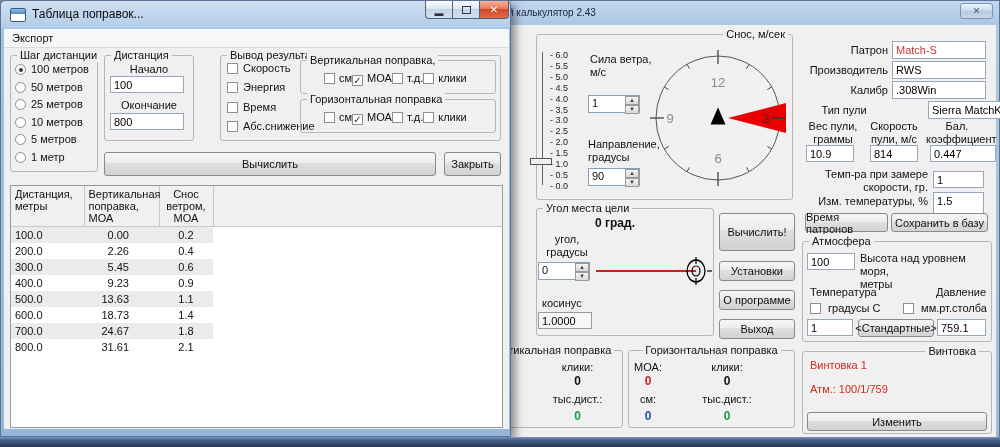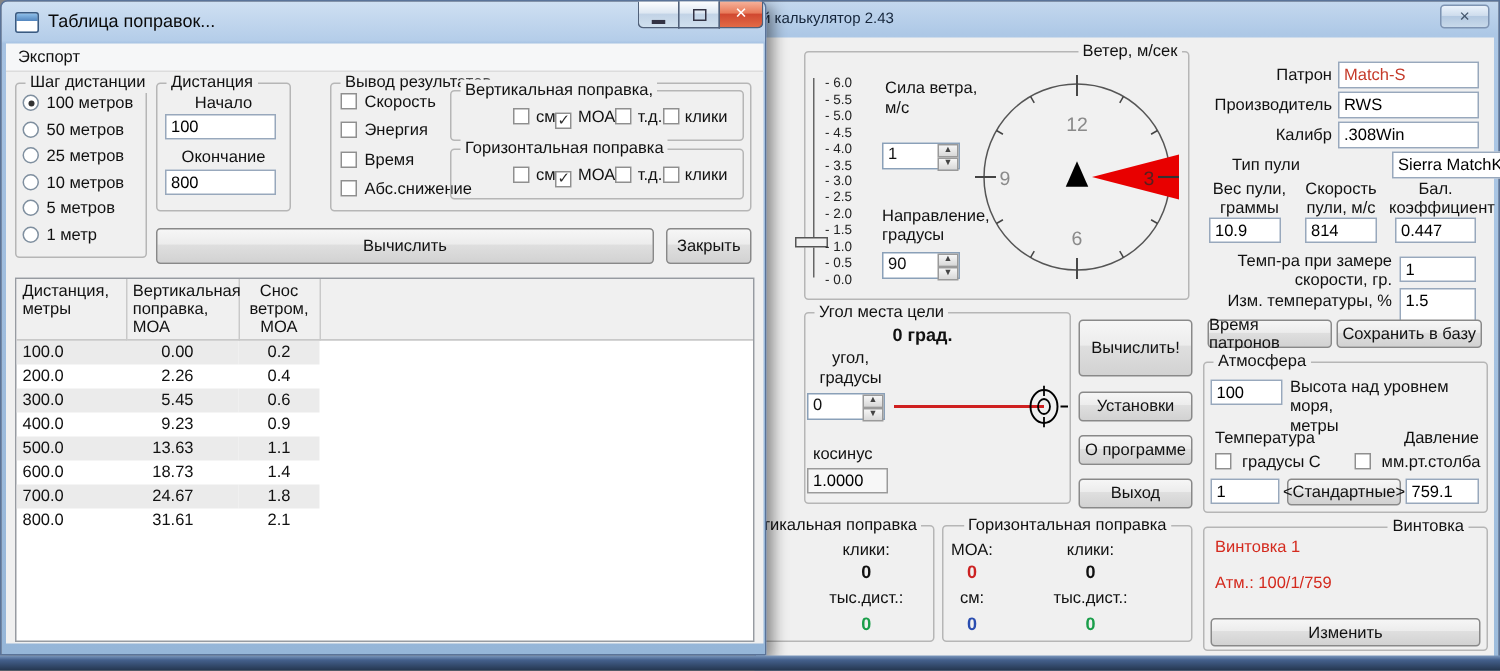--- a/index.html
+++ b/index.html
@@ -17,21 +17,21 @@
     background:linear-gradient(#f6f6f6,#ececec 45%,#dfdfdf 46%,#d2d2d2);
     border:1px solid #898989; border-radius:3px; font-size:11px; color:#111; cursor:default; }
   .chk2 { display:inline-block; width:11px; height:11px; background:#fff; border:1px solid #8f8f8f;
     font-size:10px; line-height:9px; text-align:center; color:#2a2a2a; vertical-align:-2px; }
   .radio { display:inline-block; width:11px; height:11px; border:1px solid #7f8f9f; border-radius:50%;
     background:#fff; position:relative; vertical-align:-2px; }
   .radio.sel::after { content:""; position:absolute; left:3px; top:3px; width:4px; height:4px;
     border-radius:50%; background:#333; }
   .rrow { height:17.5px; } .rrow .rlbl { margin-left:5px; }
   .crow { height:19.3px; } .crow .rlbl { margin-left:5px; }
-  .hrow { position:absolute; left:23px; right:10px; display:flex; justify-content:flex-end; }
+  .hrow { position:absolute; left:23px; right:10px; display:flex; justify-content:flex-start; }
   .hitem span:last-child { margin-left:4px; }
   .spin { position:absolute; height:18px; border:1px solid #8aa0b8; background:#fff; display:flex; }
   .spin .val { flex:1; font-size:11px; padding:1px 0 0 3px; }
   .spin .ud { width:14px; display:flex; flex-direction:column; }
   .spin .ud div { flex:1; background:linear-gradient(#f6f6f6,#d8d8d8); border:1px solid #9a9a9a;
     font-size:6px; line-height:7px; text-align:center; color:#444; }
   
   #lw { position:absolute; left:0; top:0; width:511px; height:437px; z-index:10;
     background:linear-gradient(180deg,#cfe0f2 0,#b4cde9 26px,#a6c2e2 28px,#96b6d8 100%);
     border:1px solid #5a7398; border-radius:5px 5px 0 0; box-shadow:4px 4px 10px rgba(0,0,0,.45); }
@@ -74,21 +74,21 @@
   <div class="btn" style="left:456px;top:2px;width:33px;height:16px;border-color:#7d93b2;
        background:linear-gradient(#eaf2fb,#cfdded 45%,#b4c9e1 50%,#c8d9ea);color:#44566c;font-size:9px;font-weight:bold;">
     <span>✕</span>
   </div>
   <div id="rw-content"></div>
 </div>
 
 <div class="abs" style="left:0;top:0;width:1000px;height:447px;z-index:2;pointer-events:none;">
 
   <div class="grp" style="left:536px;top:34px;width:257px;height:166px;">
-    <span class="glbl" style="right:4px;">Ветер, м/сек</span>
+    <span class="glbl" style="right:4px;">Снос, м/сек</span>
   </div>
   <div class="abs" style="left:542px;top:52px;width:1px;height:133px;background:#666;"></div>
   <div class="abs" style="left:530px;top:158px;width:22px;height:7px;border:1px solid #555;background:#f0f0f0;"></div>
   <div id="wind-scale">
       <div class="tick">- 6.0</div>
       <div class="tick">- 5.5</div>
       <div class="tick">- 5.0</div>
       <div class="tick">- 4.5</div>
       <div class="tick">- 4.0</div>
       <div class="tick">- 3.5</div>
@@ -189,21 +189,21 @@
   <div class="txt" style="left:800px;top:104px;width:88px;text-align:center;">Тип пули</div>
   <div class="inp" style="left:928px;top:101px;width:94px;height:18px;pointer-events:auto;">Sierra MatchKing</div>
   <div class="txt pre" style="left:806px;top:120px;width:54px;text-align:center;">Вес пули,
 граммы</div>
   <div class="txt pre" style="left:864px;top:120px;width:60px;text-align:center;">Скорость
 пули, м/с</div>
   <div class="txt pre" style="left:926px;top:120px;width:62px;text-align:center;">Бал.
 коэффициент</div>
   <div class="inp" style="left:806px;top:145px;width:48px;height:17px;pointer-events:auto;">10.9</div>
   <div class="inp" style="left:870px;top:145px;width:48px;height:17px;pointer-events:auto;">814</div>
-  <div class="inp" style="left:930px;top:145px;width:54px;height:17px;pointer-events:auto;">0.447</div>
+  <div class="inp" style="left:930px;top:145px;width:66px;height:17px;pointer-events:auto;">0.447</div>
   <div class="txt pre" style="left:812px;top:168px;width:116px;text-align:right;">Темп-ра при замере
 скорости, гр.</div>
   <div class="inp" style="left:933px;top:171px;width:51px;height:17px;pointer-events:auto;">1</div>
   <div class="txt" style="left:806px;top:195px;width:122px;text-align:right;">Изм. температуры, %</div>
   <div class="inp" style="left:933px;top:192px;width:51px;height:29px;pointer-events:auto;">1.5</div>
   <div class="btn" style="left:805px;top:213px;width:83px;height:19px;pointer-events:auto;">
     <span>Время патронов</span>
     </div>
   <div class="btn" style="left:891px;top:213px;width:97px;height:19px;pointer-events:auto;">
     <span>Сохранить в базу</span>

